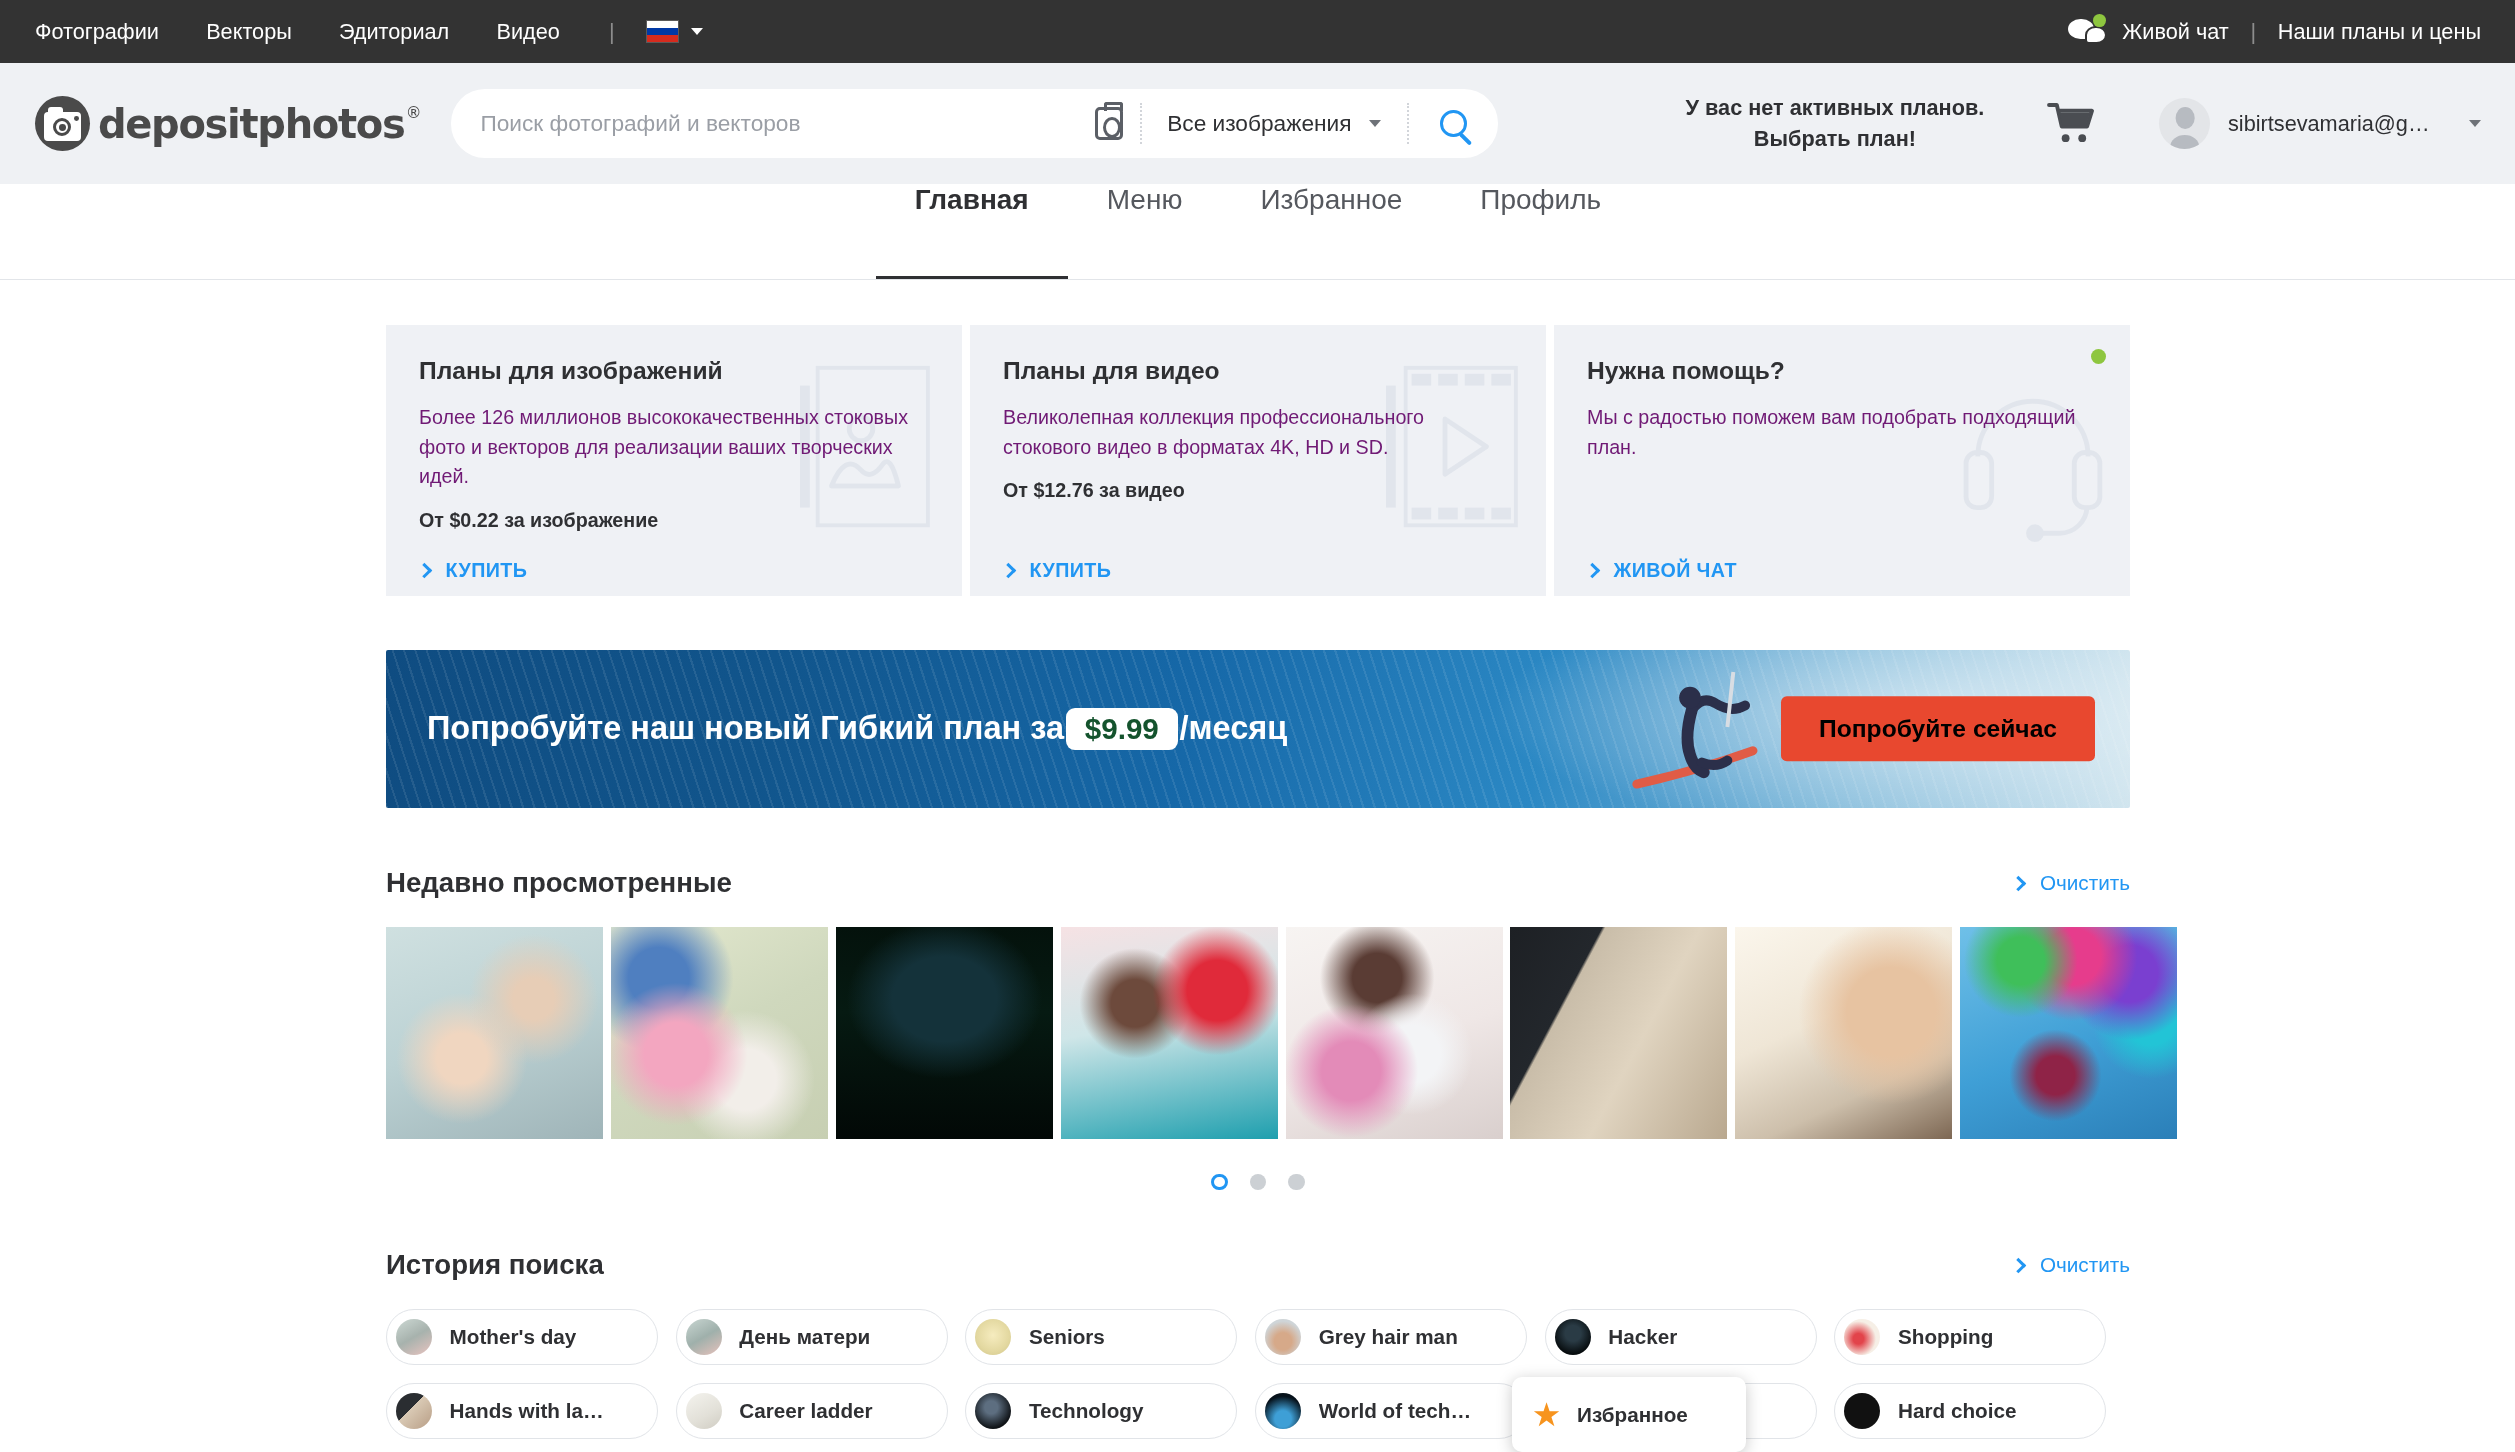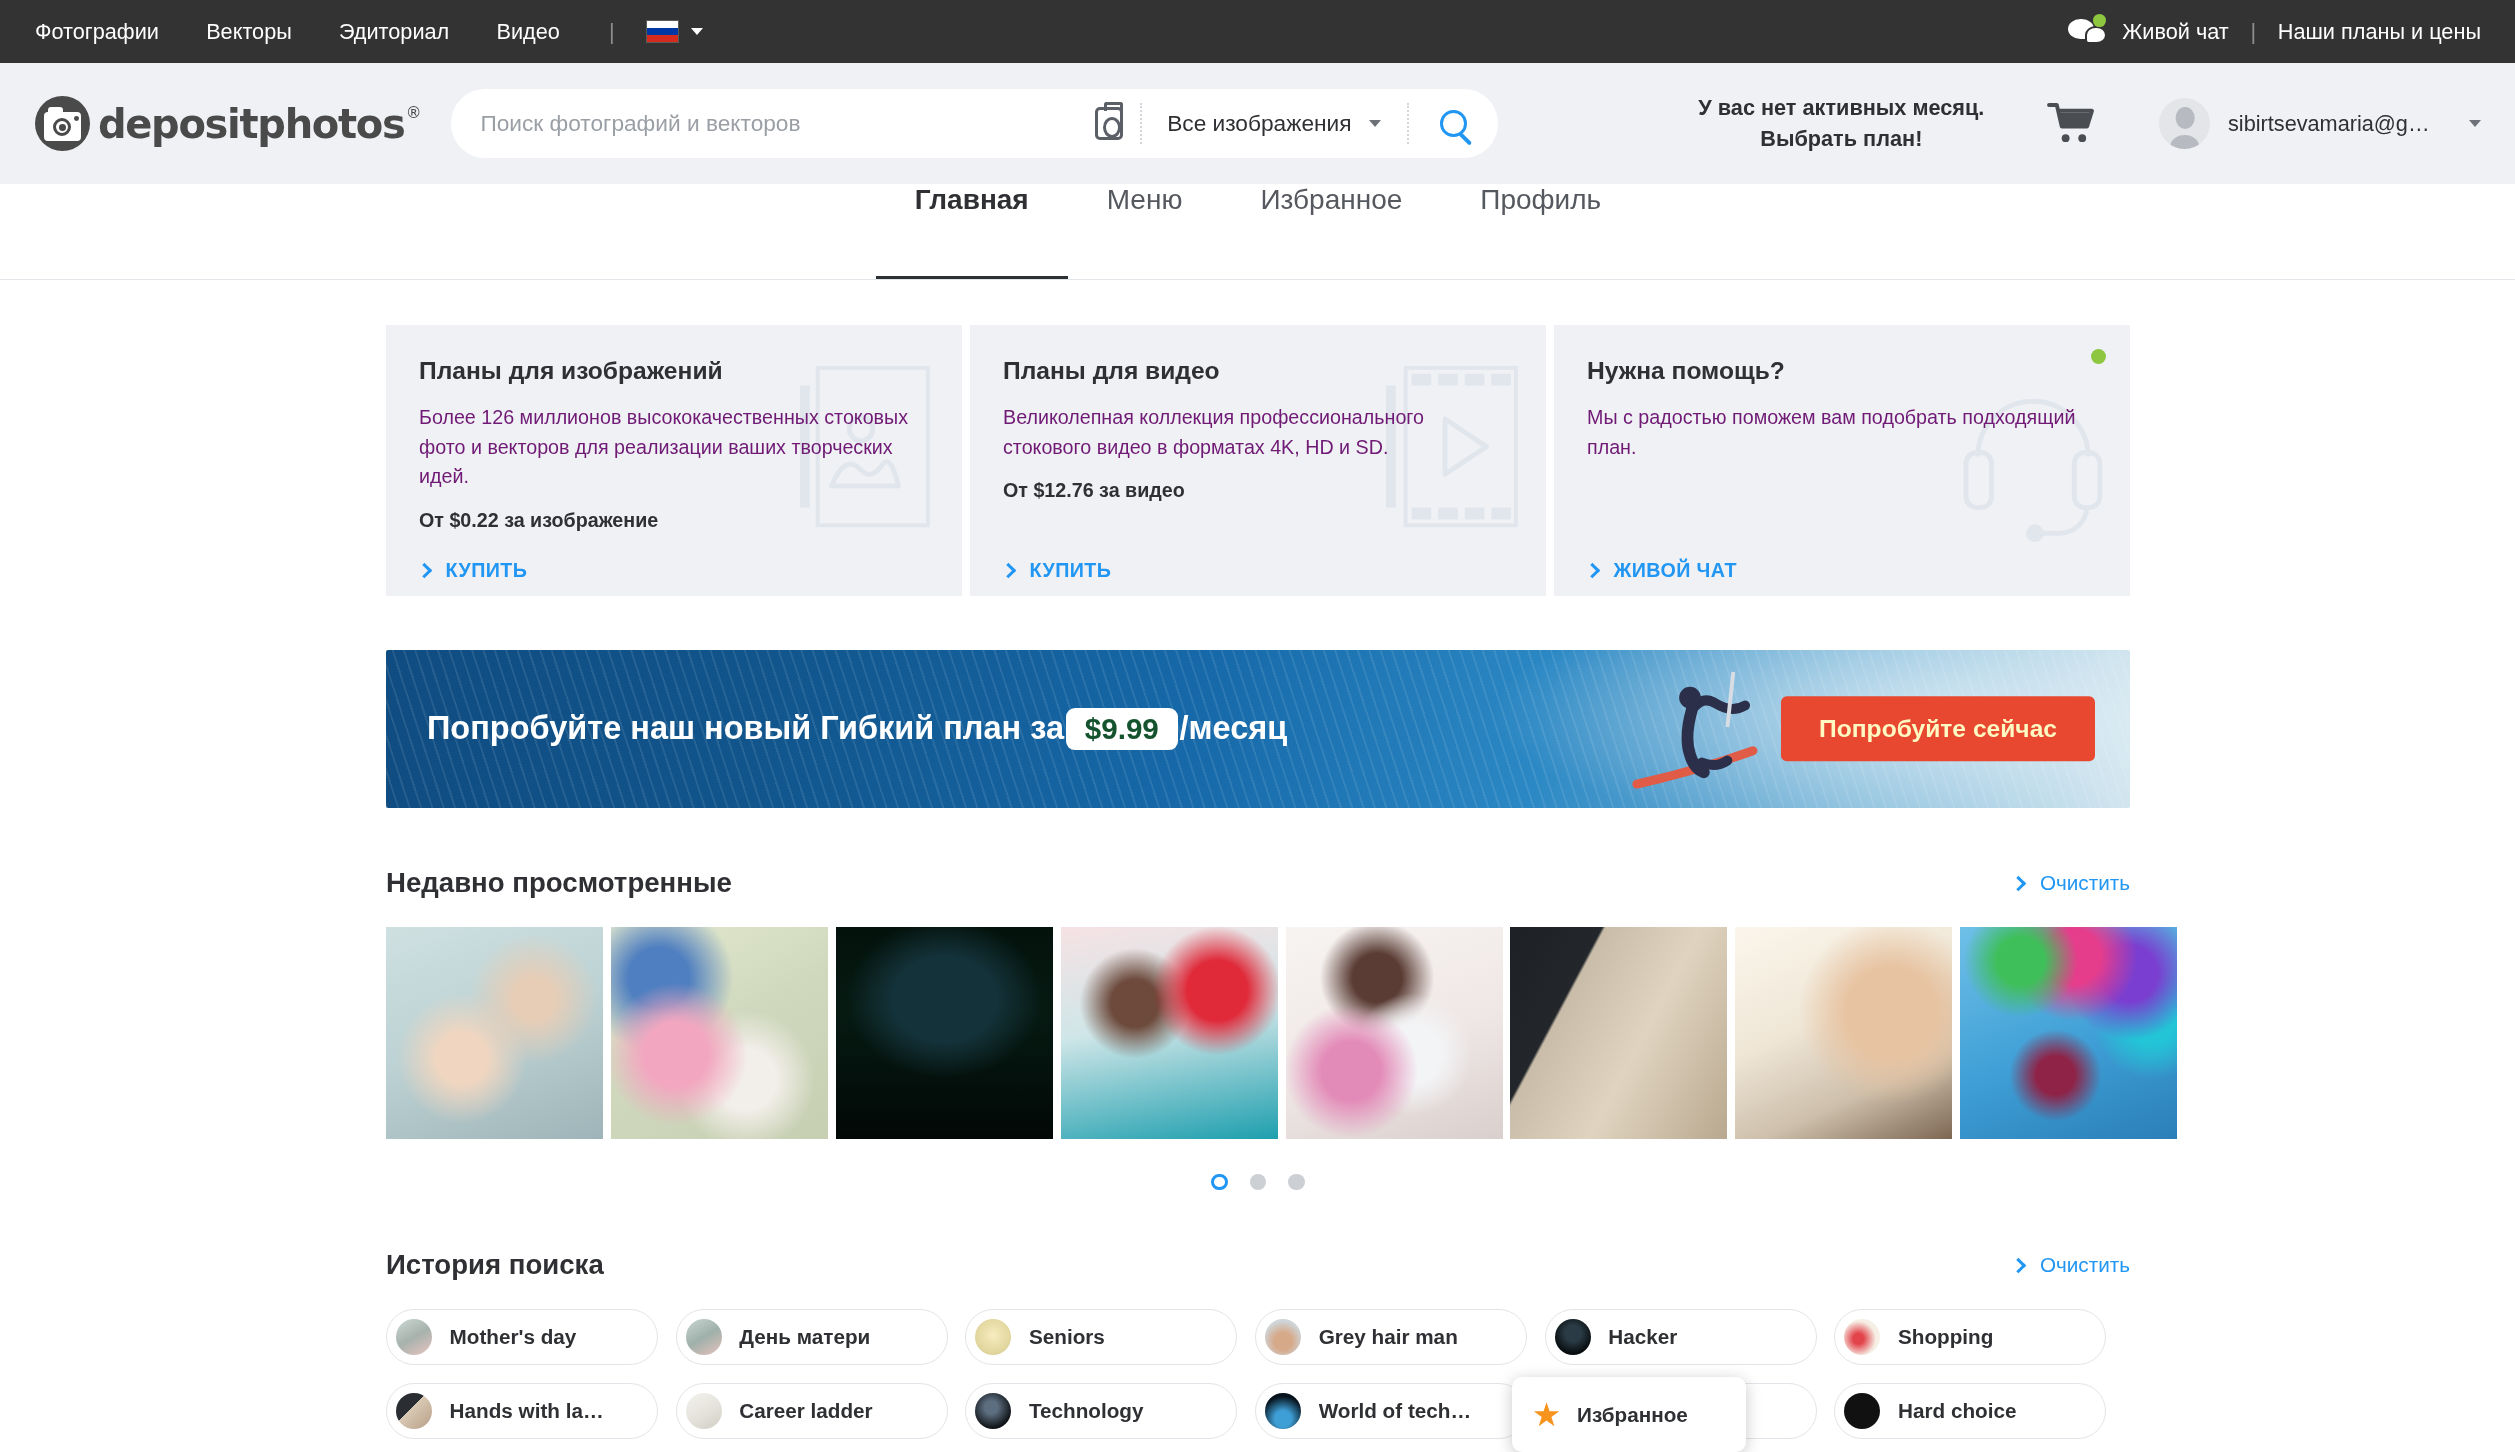--- a/index.html
+++ b/index.html
@@ -323,21 +323,21 @@
     font-size: 32.5px; font-weight: 700; color: #ffffff;
     display: flex; align-items: center; gap: 0; white-space: nowrap; z-index: 3;
   }
   .price-pill {
     background: #ffffff; color: #14532d; border-radius: 9px;
     padding: 3.9px 18.7px; font-size: 29.6px; font-weight: 700;
     margin: 0 2px;
   }
   .banner-cta {
     position: absolute; right: 35px; top: 50%; transform: translateY(-50%);
-    background: #e8482f; color: #fef9c3;
+    background: #e8482f; color: #000000;
     font-size: 24.6px; font-weight: 700;
     padding: 18.7px 38px; border: none; border-radius: 5.9px;
     cursor: pointer; z-index: 3;
     font-family: "Liberation Sans", sans-serif;
   }
   .surfer { position: absolute; right: 296px; top: 17.7px; z-index: 2; }
 
   
   .sec-head {
     display: flex; align-items: center;
@@ -456,21 +456,21 @@
       <span class="caret-gray"></span>
     </span>
     <span class="vdivider"></span>
     <span class="search-go">
       <span class="mag"></span>
     </span>
   </div>
 
   <div class="acct-area">
     <div class="no-plan">
-      <div>У вас нет активных месяц.</div>
+      <div>У вас нет активных планов.</div>
       <div>Выбрать план!</div>
     </div>
     <div class="cart-btn">
       <svg class="cart-svg" width="47" height="41" viewBox="0 0 48 42">
         <path d="M2 2 L10 2 L15 24 L41 24 L46 8 L12 8" fill="none" stroke="#4a4d52" stroke-width="4" stroke-linecap="round" stroke-linejoin="round"></path>
         <path d="M13 10 L44 10 L40 23 L16 23 Z" fill="#4a4d52"></path>
         <circle cx="19" cy="36" r="4" fill="#4a4d52"></circle>
         <circle cx="36" cy="36" r="4" fill="#4a4d52"></circle>
       </svg>
     </div>

